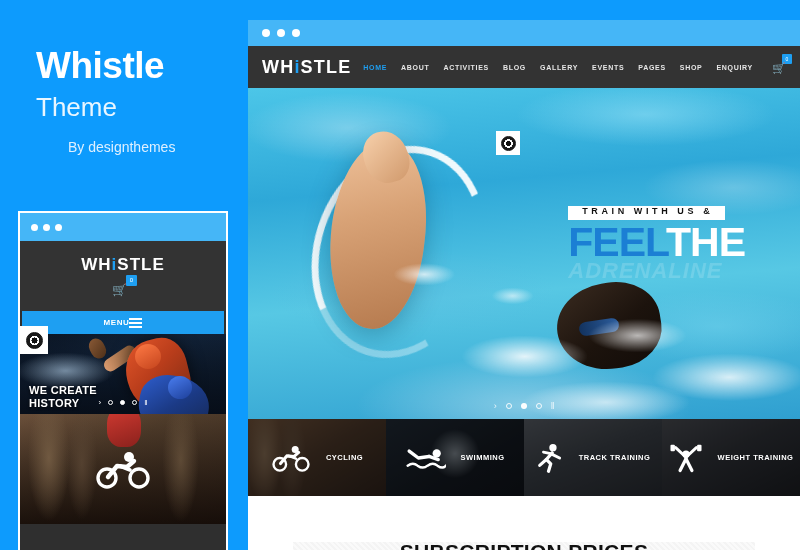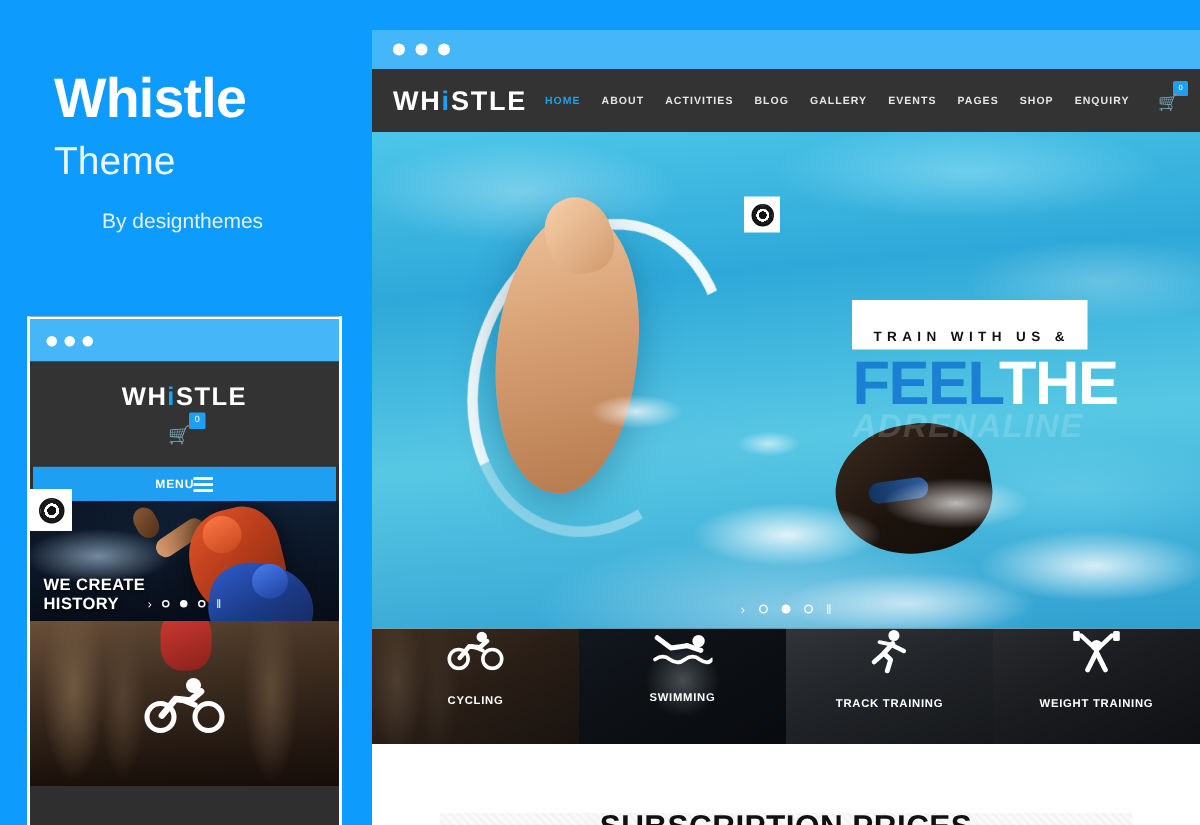--- a/index.html
+++ b/index.html
@@ -232,21 +232,21 @@
     position:absolute; left:20%; top:46%; width:40%; height:26%;
     background:
       radial-gradient(ellipse 44px 16px at 30% 40%, rgba(255,255,255,.75), transparent 70%),
       radial-gradient(ellipse 30px 12px at 70% 65%, rgba(255,255,255,.6), transparent 70%);
   }
 
   .hero-caption { position:absolute; right:55px; top:112px; z-index:6; text-align:left; }
   .cap-top {
     display:inline-block; background:#ffffff; color:#111111;
     font-size:9px; font-weight:bold; letter-spacing:3.6px;
-    padding:19px 12px 4px 14px;
+    padding:0 12px 4px 14px;
   }
   .cap-big {
     font-size:41px; font-weight:bold; line-height:0.98; margin-top:2px;
     letter-spacing:-1px;
   }
   .cap-big .blue { color:#1b7fd4; }
   .cap-big .white { color:#ffffff; }
   .cap-ghost {
     font-size:22px; font-weight:bold; letter-spacing:1px;
     color:rgba(255,255,255,.16); margin-top:-4px;font-style:italic;
@@ -260,21 +260,21 @@
   .hero-ctrls .sdot {
     width:6px; height:6px; border-radius:50%;
     border:1px solid rgba(255,255,255,.9); background:transparent;
   }
   .hero-ctrls .sdot.on { background:rgba(255,255,255,.95); }
 
   
   .tiles { display:flex; height:77px; }
   .tile {
     flex:1; position:relative; overflow:hidden;
-    display:flex; flex-direction:column; align-items:center; 
+    display:flex; flex-direction:row; align-items:center; justify-content:center;
     gap:15px;
   }
   .tile-img { position:absolute; inset:0; }
   .tile-shade { position:absolute; inset:0; background:rgba(12,12,14,.52); }
   .tile svg, .tile .tile-label { position:relative; z-index:3; }
   .tile-label {
     font-size:7.5px; font-weight:bold; color:#ffffff; letter-spacing:0.5px;
     white-space:nowrap;
   }
   .t-cycling .tile-img {

